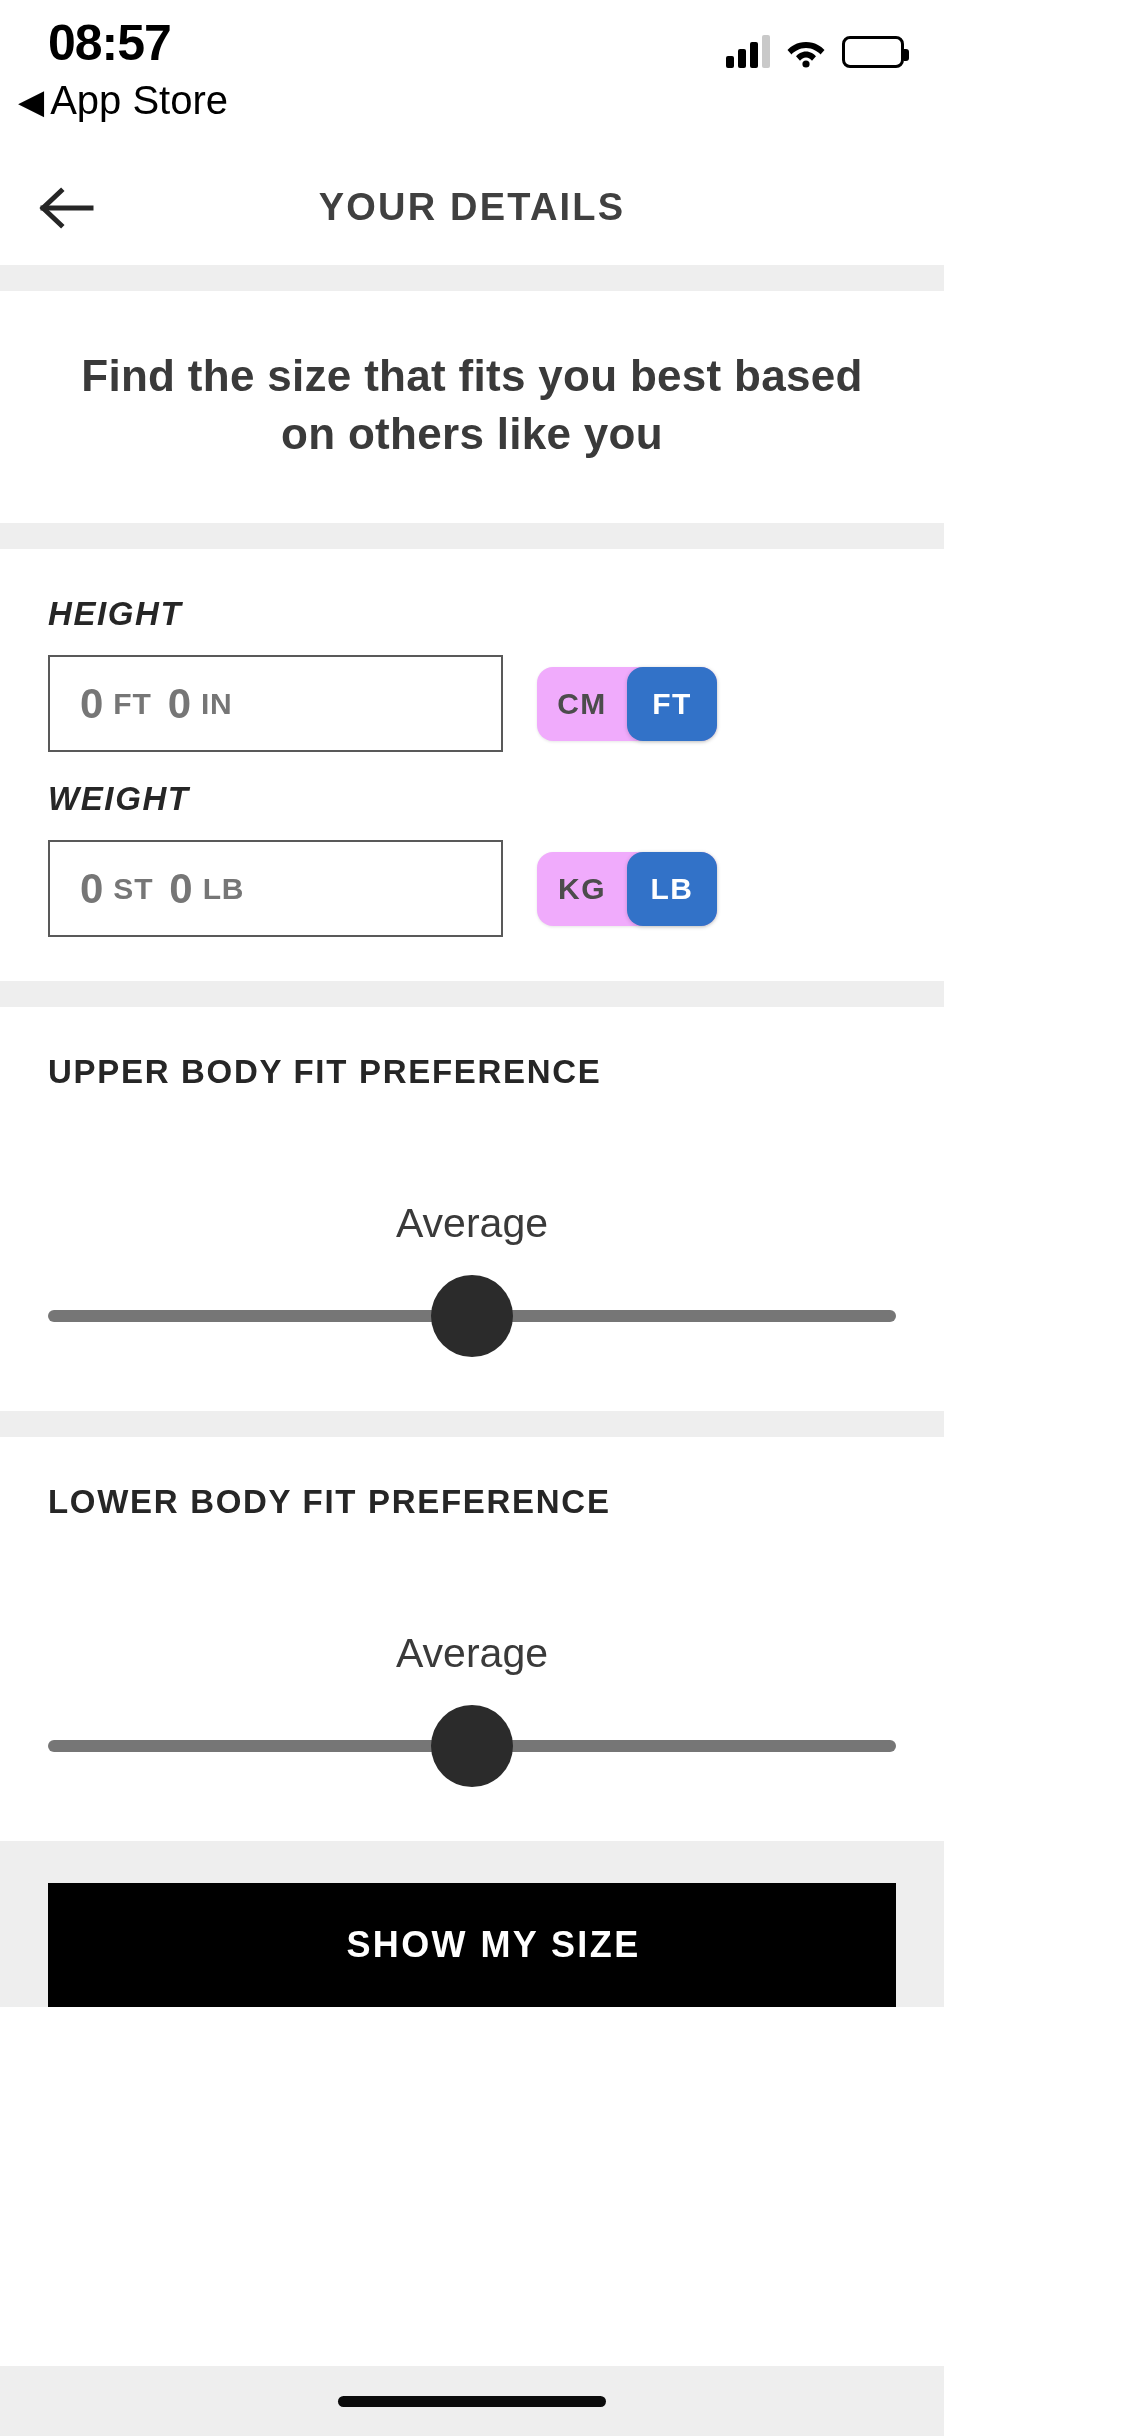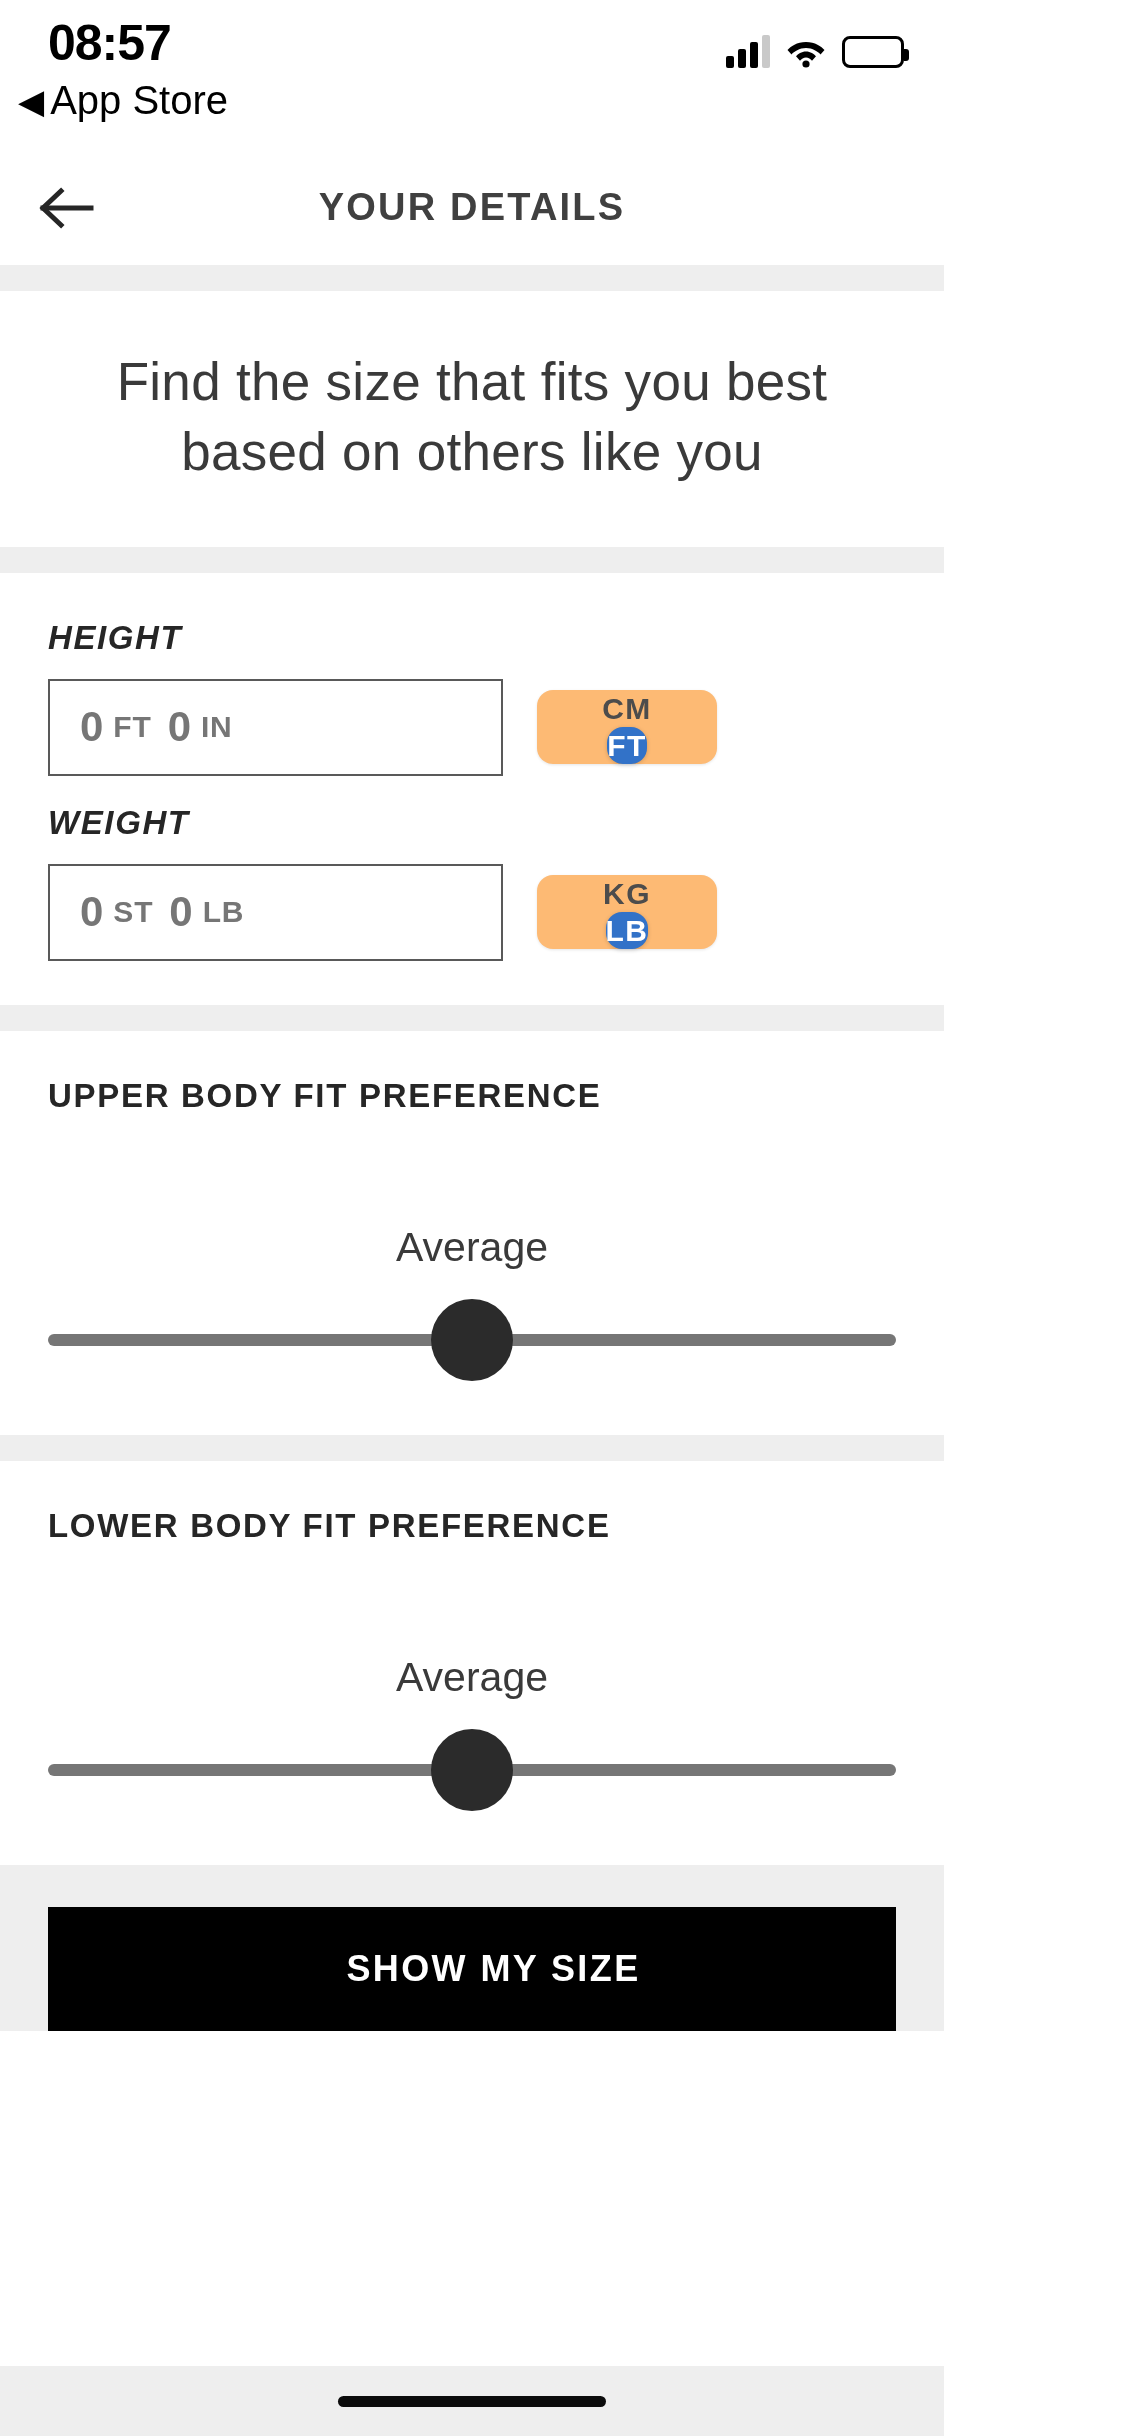--- a/index.html
+++ b/index.html
@@ -64,44 +64,43 @@
   
   .band { width:100%; background:#eeeeee; }
   .band.h26 { height:26px; }
 
   
   .subtitle-block {
     background:#ffffff; padding:56px 70px 60px 70px;
     display:flex; align-items:center; justify-content:center;
   }
   .subtitle {
-    font-size:53px; line-height:1.32; color:#3a3a3a;
-    text-align:center; font-weight:400; letter-spacing:0.3px;
+    font-size:44px; line-height:1.32; color:#3a3a3a;
+    text-align:center; font-weight:700; letter-spacing:0.3px;
   }
 
   
   .measure-block { background:#ffffff; padding:46px 48px 44px 48px; }
   .field-label {
     font-size:33px; font-weight:700; letter-spacing:1.6px;
     color:#262626; text-transform:uppercase; margin-bottom:22px;font-style:italic;
   }
   .field-row { display:flex; align-items:center; gap:34px; }
   .text-input {
     flex:0 0 auto; width:455px; height:97px;
     border:2px solid #595959; background:#ffffff;
     display:flex; align-items:center; padding-left:30px;
   }
   .val-num { font-size:42px; color:#767676; font-weight:600; }
   .val-unit { font-size:30px; color:#767676; font-weight:600; letter-spacing:0.8px; margin:0 16px 0 10px; }
 
   .toggle {
-    display:flex; align-items:center; background:#fdba74;
+    display:flex; align-items:center; background:#f0abfc;
     border-radius:16px; height:74px; width:180px; padding:0;
     box-shadow:0 1px 3px rgba(0,0,0,0.10);
-    flex-direction:column;
   }
   .toggle .seg {
     flex:1 1 50%; height:100%; display:flex; align-items:center; justify-content:center;
     font-size:30px; font-weight:700; letter-spacing:1.4px; border-radius:16px;
     color:#4c4c4c;
   }
   .toggle .seg.active { background:#3272c8; color:#ffffff; box-shadow:0 1px 4px rgba(0,0,0,0.18); }
 
   .gap-24 { height:28px; }
 

